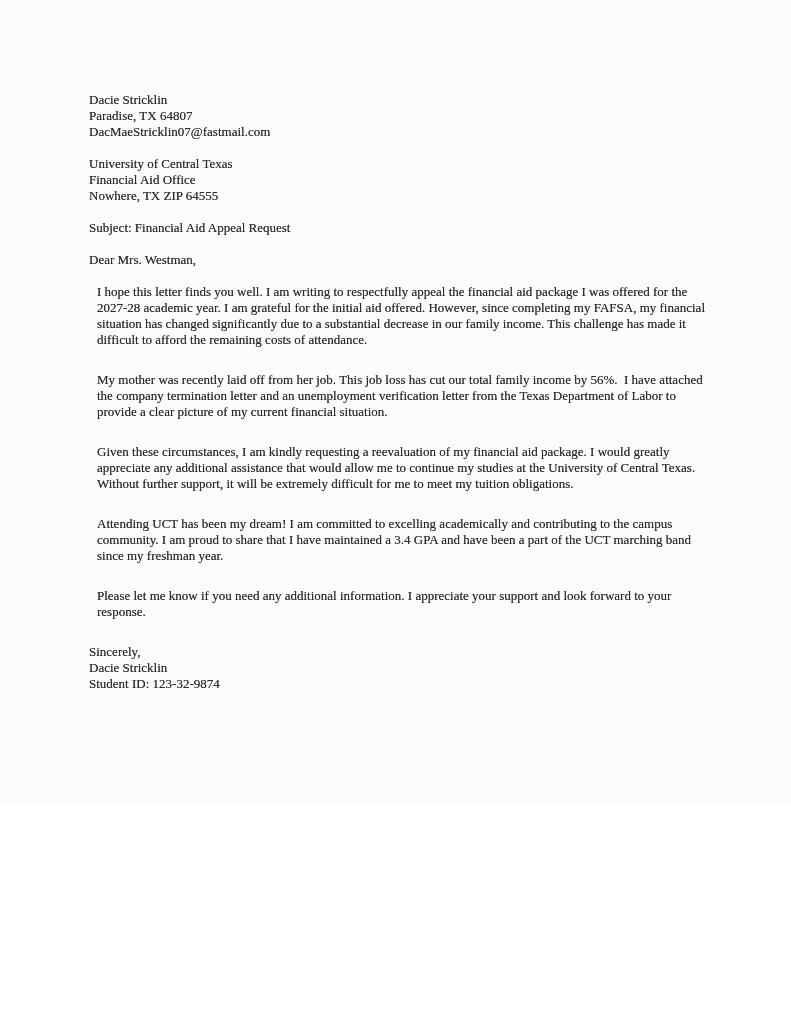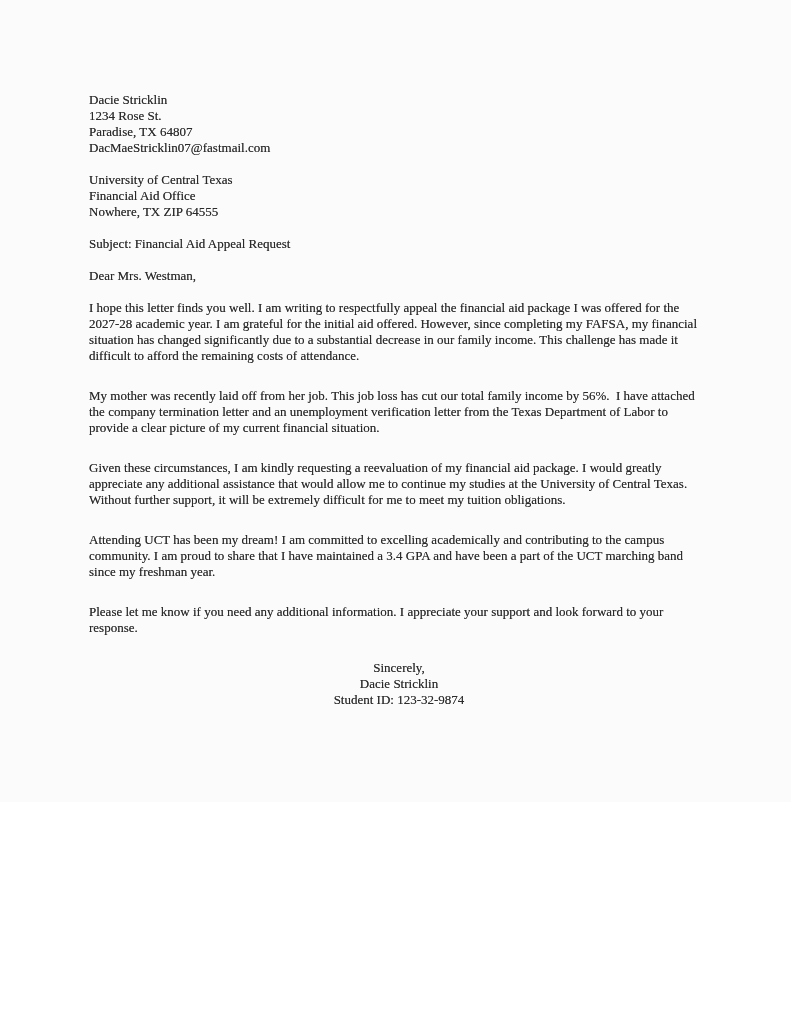--- a/index.html
+++ b/index.html
@@ -26,38 +26,36 @@
     filter: blur(0.3px);
     text-shadow: 0 0 0.5px rgba(45,45,45,0.65);
   }
   .block {
     margin: 0 0 16px 0;
   }
   .block div {
     white-space: pre-wrap;
   }
   .para {
-    margin: 0 0 24px 0;
+    margin: 0 0 24px 8px;
     white-space: pre-wrap;
     text-align: left;
   }
   .closing {
-    margin: 9px;
-    text-align: center;
+    margin: 0;
   }
 </style>
 </head>
 <body>
 
 <div class="page">
   <div class="letter">
 
     <div class="block">
       <div>Dacie Stricklin</div>
-      <div>1234 Rose St.</div>
       <div>Paradise, TX 64807</div>
       <div>DacMaeStricklin07@fastmail.com</div>
     </div>
 
     <div class="block">
       <div>University of Central Texas</div>
       <div>Financial Aid Office</div>
       <div>Nowhere, TX ZIP 64555</div>
     </div>
 

